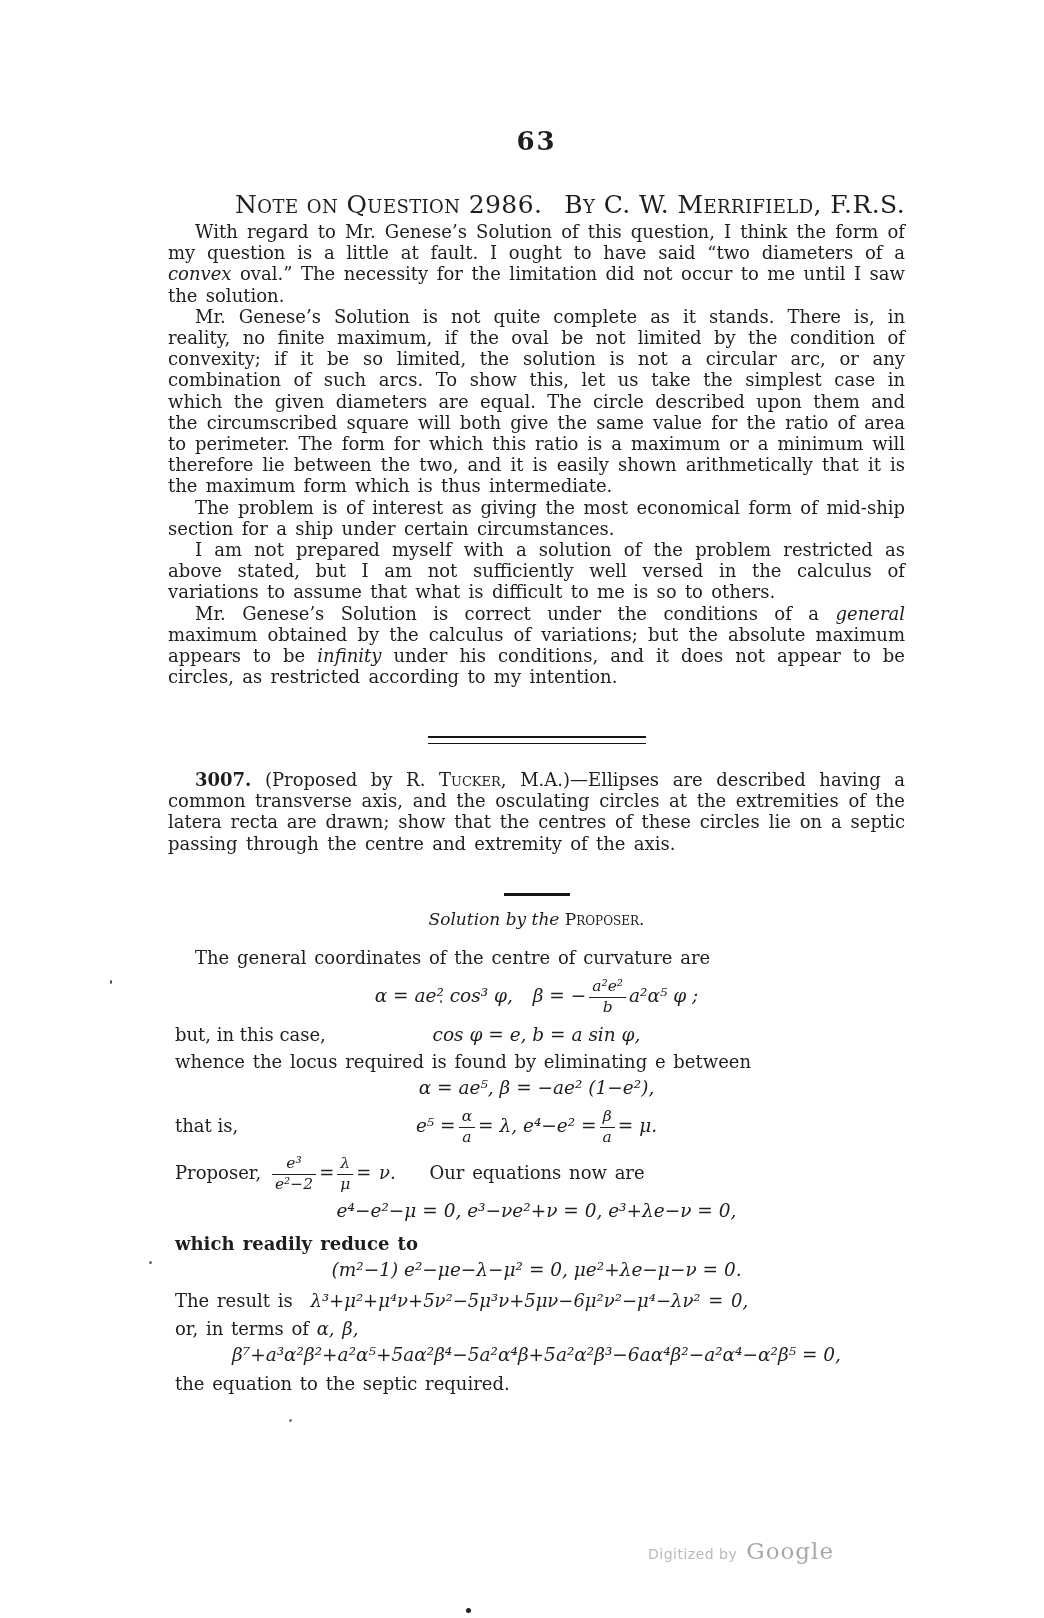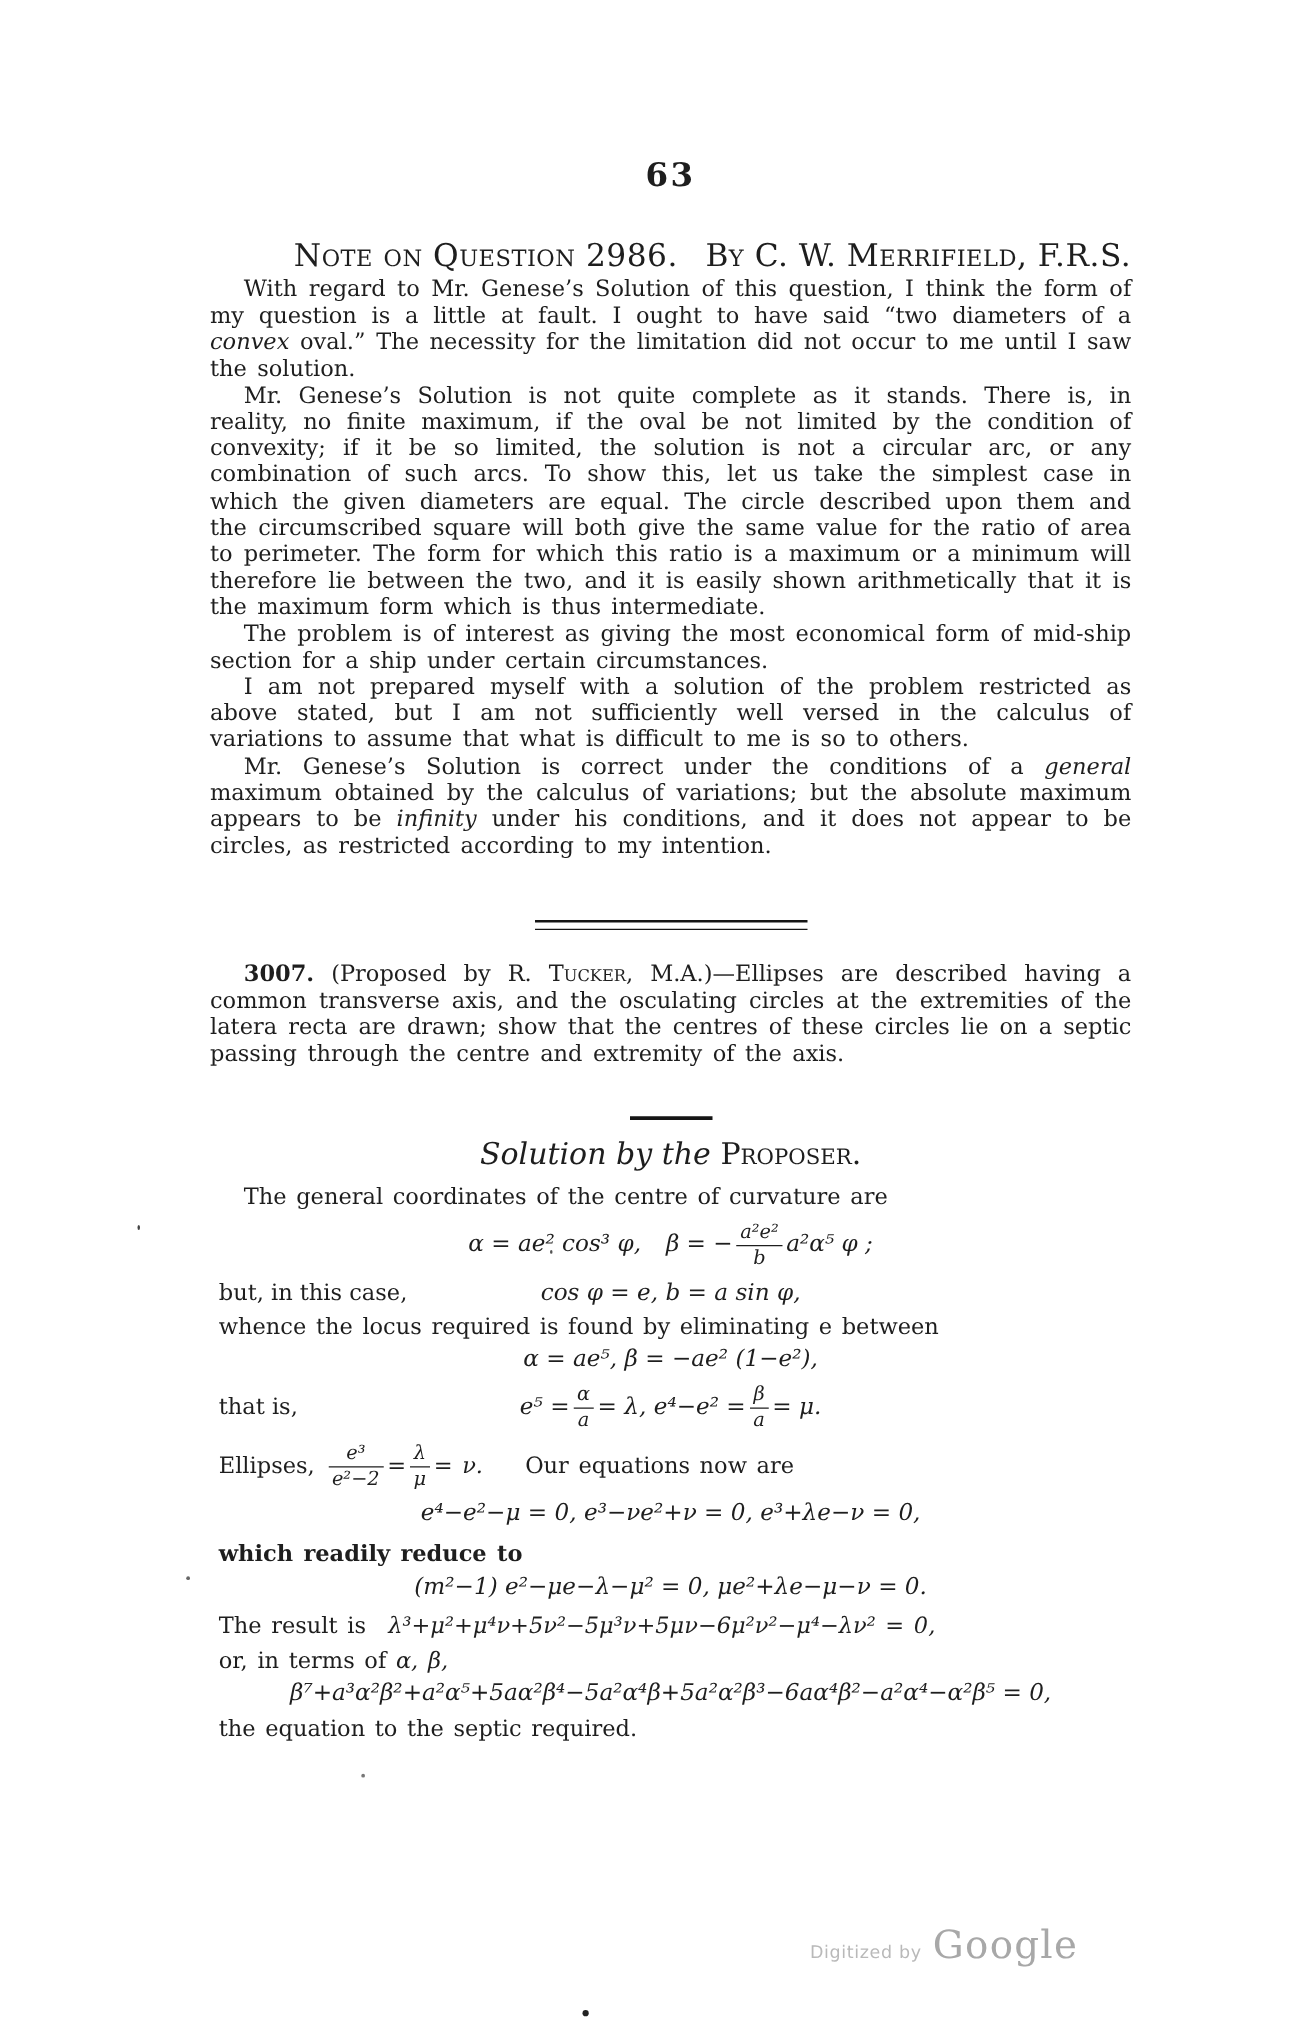--- a/index.html
+++ b/index.html
@@ -27,40 +27,40 @@
   .b{font-weight:bold;}
   
   .divider{top:736px;left:168px;width:737px;display:flex;justify-content:center;}
   .divider .rule{width:218px;height:5px;border-top:2.5px solid #151515;border-bottom:1.5px solid #151515;}
   
   .problem{top:769px;}
   
   .rule2-wrap{top:893px;left:168px;width:737px;display:flex;justify-content:center;}
   .rule2{width:66px;height:0;border-top:3px solid #151515;}
   
-  .sol-heading{top:909px;left:168px;width:737px;text-align:center;font-size:24px;}
+  .sol-heading{top:909px;left:168px;width:737px;text-align:center;font-size:17px;}
   
   .line{left:168px;width:737px;font-size:18px;line-height:24px;word-spacing:2px;}
   .indent{padding-left:27px;}
   .lpad{padding-left:7px;}
   .math{font-style:italic;}
   
   .eq-center{left:168px;width:737px;text-align:center;font-size:18.5px;}
   .eq-label{position:absolute;left:7px;font-style:normal;font-size:18px;}
   
   .frac{display:inline-block;vertical-align:middle;text-align:center;
     font-size:15.5px;line-height:1.15;margin:0 3px;}
   .frac .num{display:block;padding:0 3px 1px 3px;}
   .frac .den{display:block;border-top:1.6px solid #1e1e1e;padding:1px 3px 0 3px;}
   .sp{display:inline-block;width:26px;}
   .sp-sm{display:inline-block;width:14px;}
   
   .footer{top:1538px;left:648px;display:flex;align-items:baseline;}
   .digitized{font-family:"DejaVu Sans", sans-serif;font-size:14px;color:#b9b9b9;letter-spacing:.5px;}
-  .google{font-size:31px;color:#a8a8a8;letter-spacing:1px;margin-left:9px;}
+  .google{font-size:23px;color:#a8a8a8;letter-spacing:1px;margin-left:9px;}
   
   .speck{position:absolute;background:#222;border-radius:50%;}
 </style>
 </head>
 <body>
 
 <div class="abs page-num">63</div>
 
 <div class="abs note-heading">
   <span>Note on Question 2986.</span><span class="gap"></span><span>By C. W. Merrifield, F.R.S.</span>
@@ -107,21 +107,21 @@
 <div class="abs eq-center" style="top:1077px;">
   <span class="math">α = ae⁵,  β = −ae² (1−e²),</span>
 </div>
 
 <div class="abs eq-center" style="top:1102px;height:48px;line-height:48px;">
   <span class="eq-label" style="top:0;">that is,</span>
   <span class="math">e⁵ =</span><span class="frac math"><span class="num">α</span><span class="den">a</span></span><span class="math">= λ,  e⁴−e² =</span><span class="frac math"><span class="num">β</span><span class="den">a</span></span><span class="math">= μ.</span>
 </div>
 
 <div class="abs line lpad" style="top:1148px;height:50px;line-height:50px;">
-  <span>Ellipses,</span>
+  <span>Proposer,</span>
   <span class="frac math"><span class="num">e³</span><span class="den">e²−2</span></span><span class="math">=</span><span class="frac math"><span class="num">λ</span><span class="den">μ</span></span><span class="math">= ν.</span>
   <span class="sp"></span><span>Our equations now are</span>
 </div>
 
 <div class="abs eq-center" style="top:1200px;">
   <span class="math">e⁴−e²−μ = 0,  e³−νe²+ν = 0,  e³+λe−ν = 0,</span>
 </div>
 
 <div class="abs line lpad" style="top:1232px;font-weight:bold;">which readily reduce to</div>
 

